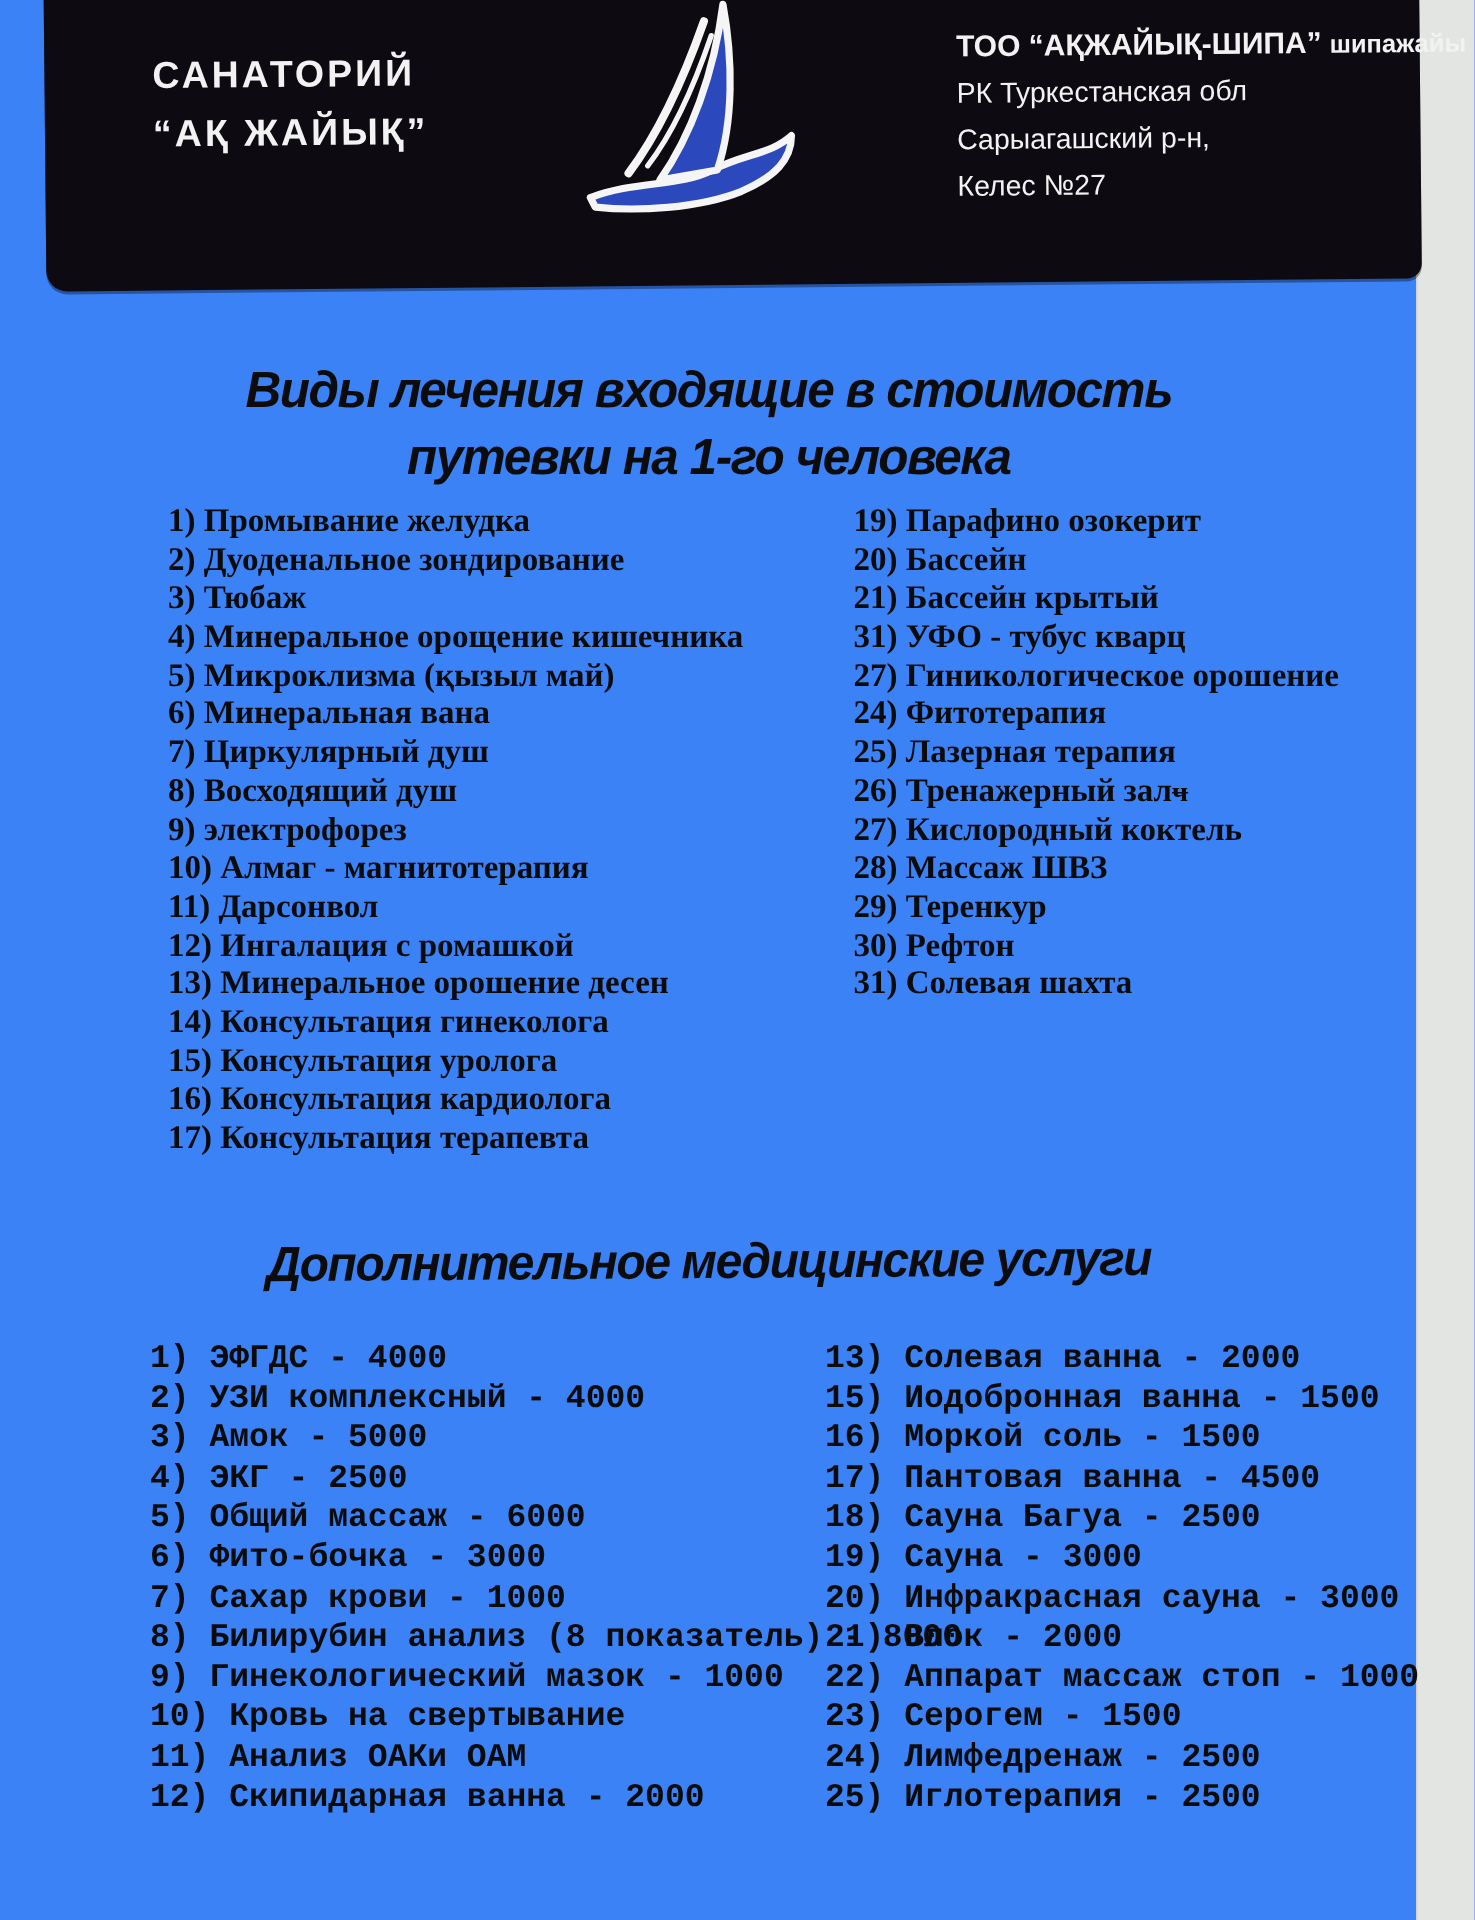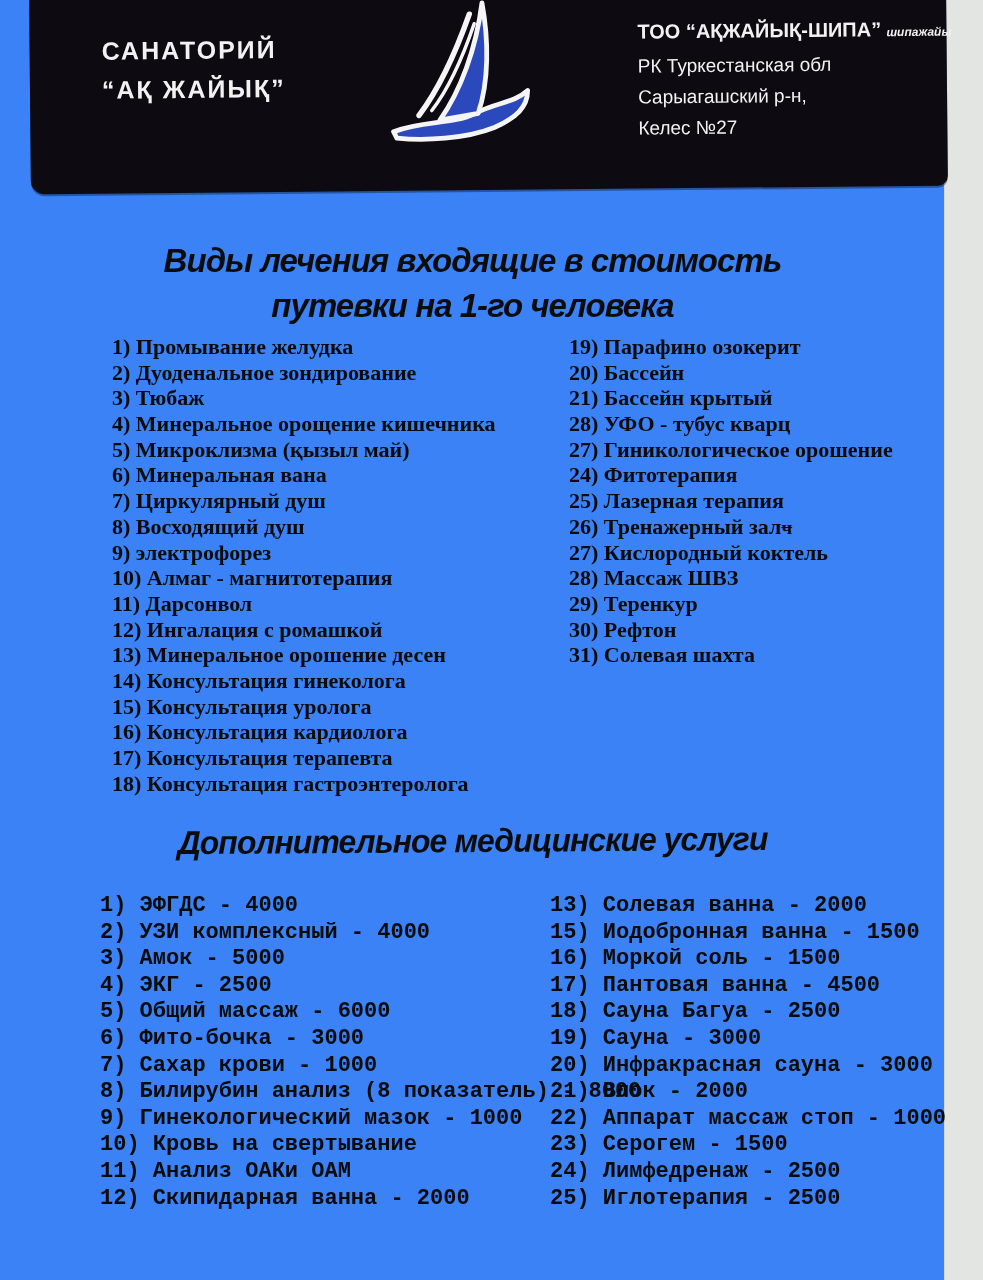--- a/index.html
+++ b/index.html
@@ -31,21 +31,21 @@
     line-height:39px;white-space:nowrap;
   }
   .logo-wrap{
     position:absolute;left:352px;top:8px;width:160px;height:160px;
   }
   .org{
     position:absolute;left:608px;top:28px;
     font-size:19px;line-height:31px;white-space:nowrap;
   }
   .org .org-name{font-weight:700;font-size:20px;}
-  .org .org-suffix{font-weight:700;font-size:12px;font-style:italic;}
+  .org .org-suffix{font-weight:700;font-size:17px;}
   
   .title1{
     position:absolute;left:0;top:238px;width:945px;
     text-align:center;
     font-weight:700;font-style:italic;
     font-size:34px;line-height:45px;letter-spacing:-1px;
     color:#0c0c0c;
     transform:scaleX(.97);
   }
   .title2{
@@ -127,27 +127,26 @@
       <div class="li">8) Восходящий душ</div>
       <div class="li">9) электрофорез</div>
       <div class="li">10) Алмаг - магнитотерапия</div>
       <div class="li">11) Дарсонвол</div>
       <div class="li">12) Ингалация с ромашкой</div>
       <div class="li">13) Минеральное орошение десен</div>
       <div class="li">14) Консультация гинеколога</div>
       <div class="li">15) Консультация уролога</div>
       <div class="li">16) Консультация кардиолога</div>
       <div class="li">17) Консультация терапевта</div>
-      <div class="li">18) Консультация гастроэнтеролога</div>
     </div>
   <div class="list s1-right">
       <div class="li">19) Парафино озокерит</div>
       <div class="li">20) Бассейн</div>
       <div class="li">21) Бассейн крытый</div>
-      <div class="li">28) УФО - тубус кварц</div>
+      <div class="li">31) УФО - тубус кварц</div>
       <div class="li">27) Гиникологическое орошение</div>
       <div class="li">24) Фитотерапия</div>
       <div class="li">25) Лазерная терапия</div>
       <div class="li">26) Тренажерный зал<s>ч</s></div>
       <div class="li">27) Кислородный коктель</div>
       <div class="li">28) Массаж ШВЗ</div>
       <div class="li">29) Теренкур</div>
       <div class="li">30) Рефтон</div>
       <div class="li">31) Солевая шахта</div>
     </div>

